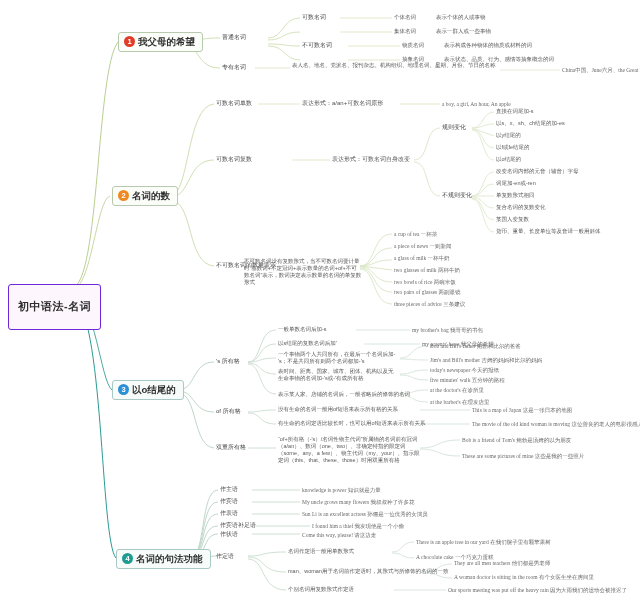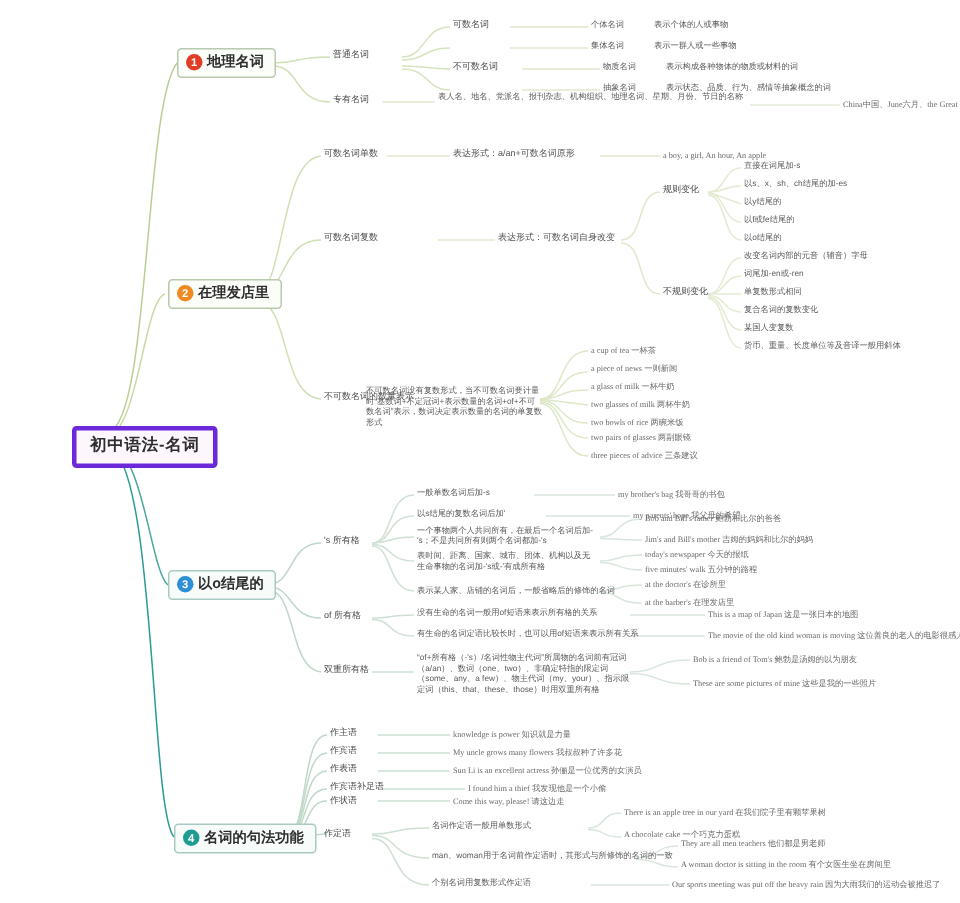--- a/index.html
+++ b/index.html
@@ -6,25 +6,24 @@
   body{width:640px;height:602px;position:relative;overflow:hidden;
        font-family:"Liberation Sans","DejaVu Sans",sans-serif;color:#3b3b3b;}
   #canvas{position:absolute;inset:0;}
   svg.links{position:absolute;left:0;top:0;width:640px;height:602px;pointer-events:none;}
 
   .node{position:absolute;white-space:nowrap;line-height:1.25;}
 
   
   .root{
     left:8px;top:284px;
-    border:3px solid #6d28d9;background:#fdf6fd;
-    border-radius:3px;padding:4px 9px;
+    border:1px solid #6d28d9;background:#fdf6fd;
+    border-radius:3px;padding:15px 9px;
     font-size:11px;font-weight:bold;color:#2f2f2f;
     letter-spacing:.5px;
-    margin-left:40px;
   }
 
   
   .lvl1{
     border:1px solid #b9c9ae;background:#fbfdf8;border-radius:3px;
     padding:3px 7px 3px 5px;font-size:9.5px;font-weight:bold;color:#2f2f2f;
     display:flex;align-items:center;gap:3px;
   }
   .lvl1.b3,.lvl1.b4{border-color:#a9c9c4;background:#f7fcfb;}
   .badge{
@@ -153,21 +152,21 @@
       <path d="M394,590 L446,590" stroke="#d9e6dc"></path>
     </g>
   </svg>
 
   <div class="node root">
     <span>初中语法-名词</span>
   </div>
 
   <div class="node lvl1 b1" style="left:118px;top:32px;">
     <span class="badge n1">1</span>
-    <span>地理名词</span>
+    <span>我父母的希望</span>
   </div>
 
   <div class="node t" style="left:222px;top:34px;">普通名词</div>
   <div class="node t" style="left:222px;top:64px;">专有名词</div>
 
   <div class="node t" style="left:302px;top:14px;">可数名词</div>
   <div class="node t" style="left:302px;top:42px;">不可数名词</div>
 
   <div class="node t3" style="left:394px;top:14px;">个体名词</div>
   <div class="node t3" style="left:394px;top:28px;">集体名词</div>
@@ -177,21 +176,21 @@
   <div class="node t3" style="left:436px;top:14px;">表示个体的人或事物</div>
   <div class="node t3" style="left:436px;top:28px;">表示一群人或一些事物</div>
   <div class="node t3" style="left:444px;top:42px;">表示构成各种物体的物质或材料的词</div>
   <div class="node t3" style="left:444px;top:56px;">表示状态、品质、行为、感情等抽象概念的词</div>
 
   <div class="node t3 wrap" style="left:292px;top:62px;width:210px;">表人名、地名、党派名、报刊杂志、机构组织、地理名词、星期、月份、节日的名称</div>
   <div class="node ex" style="left:562px;top:67px;">China中国、June六月、the Great Wall长城、Mother's Day母亲节</div>
 
   <div class="node lvl1 b2" style="left:112px;top:186px;">
     <span class="badge n2">2</span>
-    <span>在理发店里</span>
+    <span>名词的数</span>
   </div>
 
   <div class="node t" style="left:216px;top:100px;">可数名词单数</div>
   <div class="node t2" style="left:302px;top:100px;">表达形式：a/an+可数名词原形</div>
   <div class="node ex" style="left:442px;top:101px;">a boy, a girl, An hour, An apple</div>
 
   <div class="node t" style="left:216px;top:156px;">可数名词复数</div>
   <div class="node t2" style="left:332px;top:156px;">表达形式：可数名词自身改变</div>
 
   <div class="node t" style="left:442px;top:124px;">规则变化</div>

